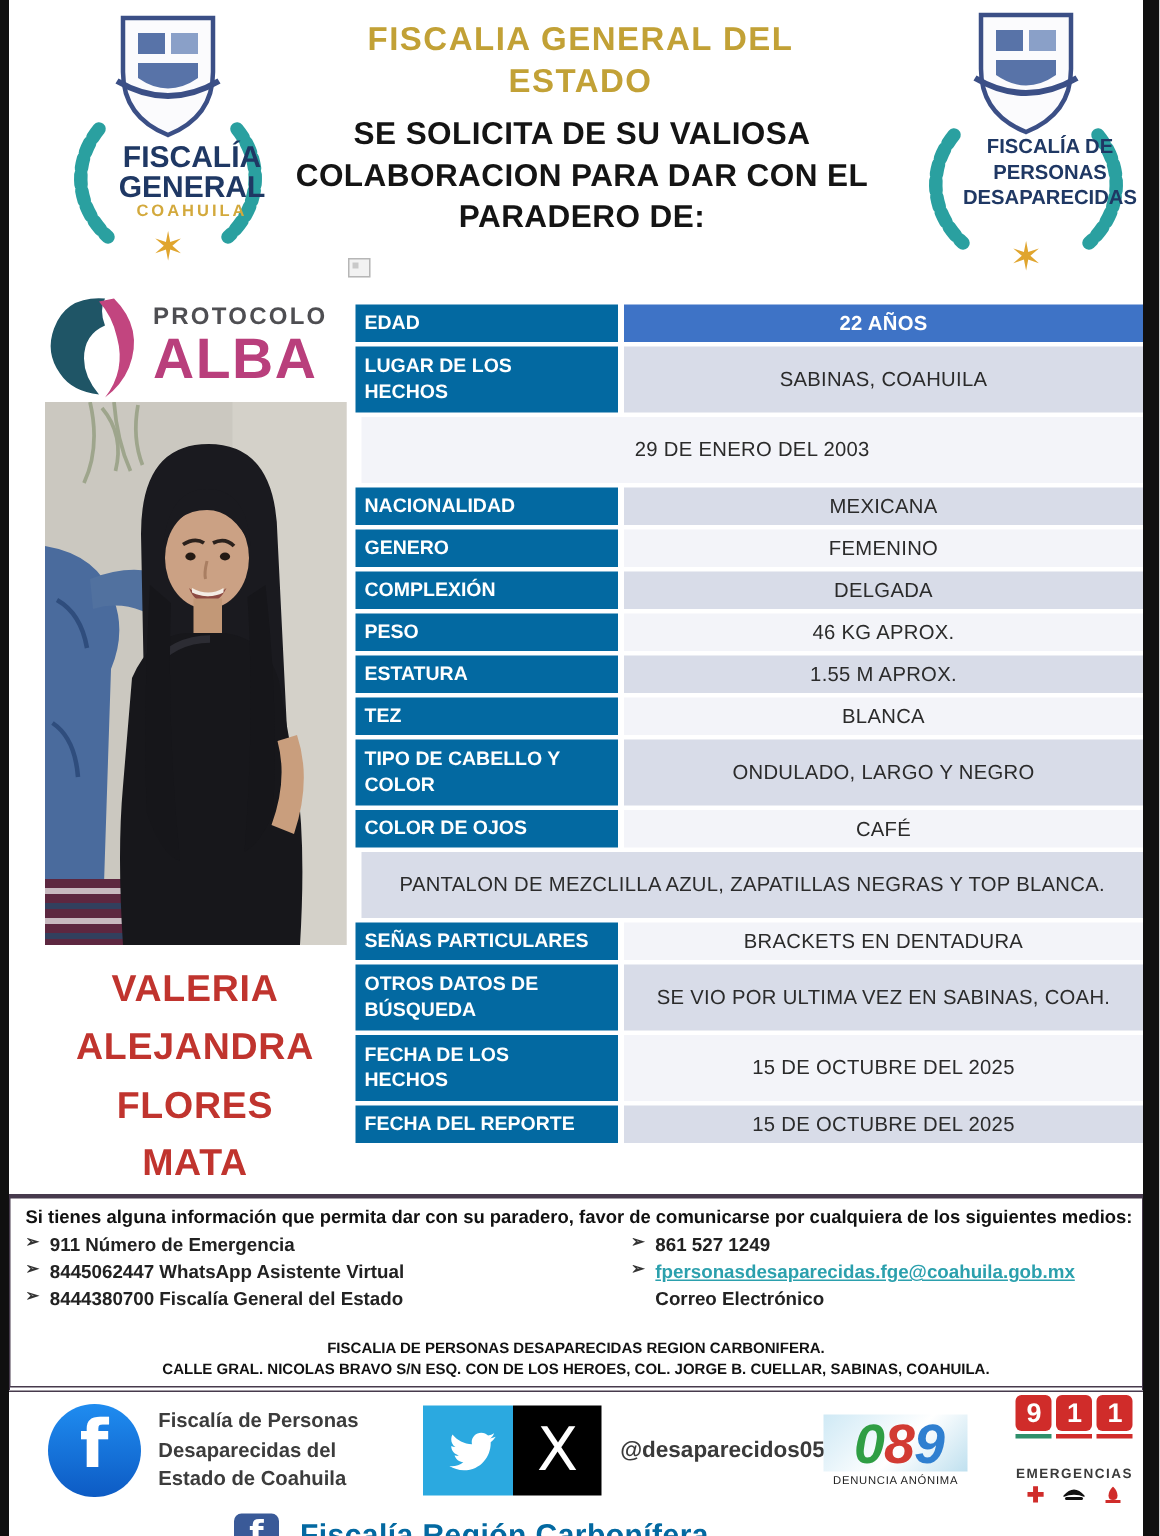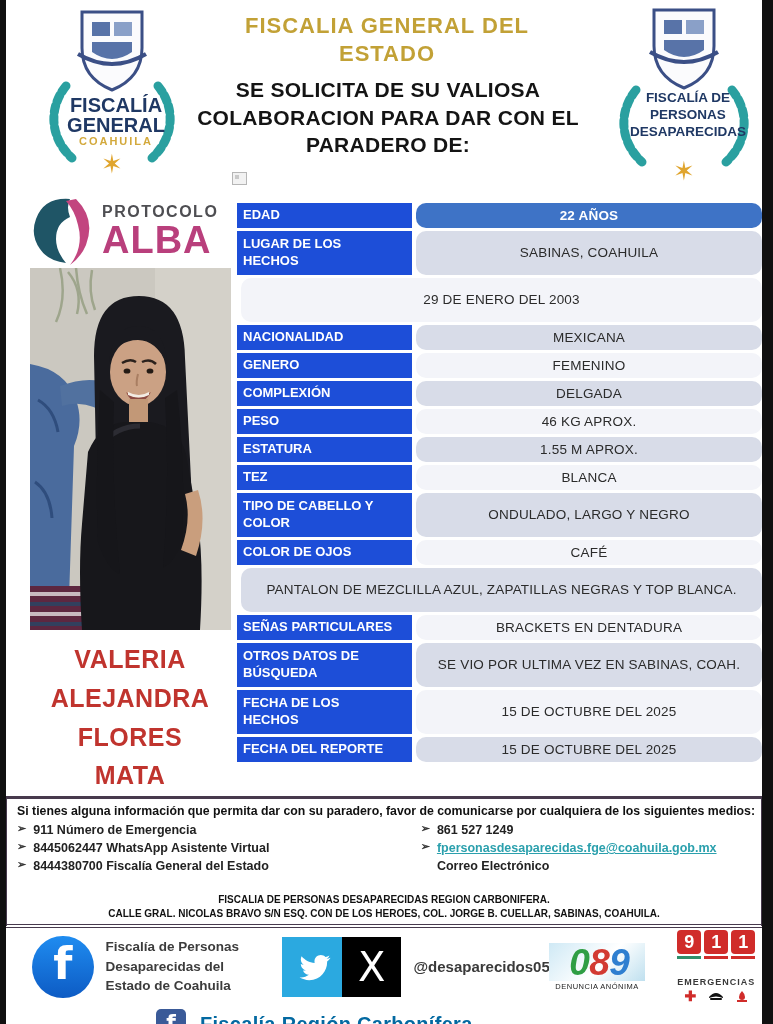--- a/index.html
+++ b/index.html
@@ -31,24 +31,24 @@
   
   .photo{position:absolute;left:30px;top:268px;width:201px;height:362px;background:#cbc8c0;overflow:hidden;}
 
   
   .name{position:absolute;left:22px;top:640px;width:216px;text-align:center;
       color:#c0342e;font-size:25px;font-weight:bold;line-height:1.55;letter-spacing:.5px;}
 
   
   .dtable{position:absolute;left:237px;top:203px;width:525px;}
   .trow{display:flex;margin-bottom:3px;}
-  .tlabel{width:163px;padding:2px 6px;background:#1d4ed8;color:#fff;font-weight:bold;
+  .tlabel{width:163px;padding:2px 6px;background:#0369a1;color:#fff;font-weight:bold;
       font-size:13px;line-height:1.3;display:flex;align-items:center;white-space:pre-line;}
   .tvalue{flex:1;margin-left:4px;padding:2px 10px;display:flex;align-items:center;justify-content:center;
-      text-align:center;font-size:13.5px;color:#2b2b2b;line-height:1.3;letter-spacing:.2px;border-radius:10px;}
+      text-align:center;font-size:13.5px;color:#2b2b2b;line-height:1.3;letter-spacing:.2px;}
   .h-s{min-height:25px;} .h-d{min-height:44px;}
   .v-blue{background:#3e73c6;color:#fff;font-weight:bold;}
   .v-gray{background:#d8dce8;} .v-white{background:#f3f4f9;}
 
   
   .contact{position:absolute;left:6px;top:796px;width:756px;box-sizing:border-box;background:#fff;
       border-top:3px solid #473a4d;border-bottom:4px double #473a4d;
       border-left:1px solid #473a4d;border-right:1px solid #473a4d;padding:5px 10px 3px 10px;}
   .c-intro{font-size:12.3px;font-weight:bold;color:#111;white-space:nowrap;}
   .c-cols{display:flex;margin-top:3px;}
@@ -83,21 +83,21 @@
   .bar-g{background:#2f8f6b;} .bar-r{background:#d02c2a;}
   .cap911{font-size:9px;font-weight:bold;color:#3a3a3a;letter-spacing:1px;margin-top:18px;}
   .icons911{display:flex;justify-content:center;gap:12px;margin-top:2px;align-items:center;}
   .cross911{color:#d02c2a;font-size:14px;font-weight:bold;line-height:1;}
   .f-row2{display:flex;align-items:center;margin:6px 0 0 150px;}
   .fb-sq{width:30px;height:30px;border-radius:5px;background:#3a5a98;color:#fff;display:flex;
       align-items:center;justify-content:center;font-size:22px;font-weight:bold;
       font-family:"DejaVu Sans",sans-serif;padding-bottom:3px;box-sizing:border-box;}
   .region{margin-left:14px;font-size:20px;font-weight:bold;color:#0369a1;letter-spacing:.3px;}
 
-  .seal-text{position:absolute;left:4px;width:100%;text-align:center;color:#1f3864;font-weight:bold;}
+  .seal-text{position:absolute;left:16px;width:100%;text-align:center;color:#1f3864;font-weight:bold;}
 </style>
 </head>
 <body>
 
 <div class="poster">
   <div class="edge edge-left"></div>
   <div class="edge edge-right"></div>
 
   <div class="seal seal-left">
     <svg width="152" height="172" viewBox="0 0 152 172">

